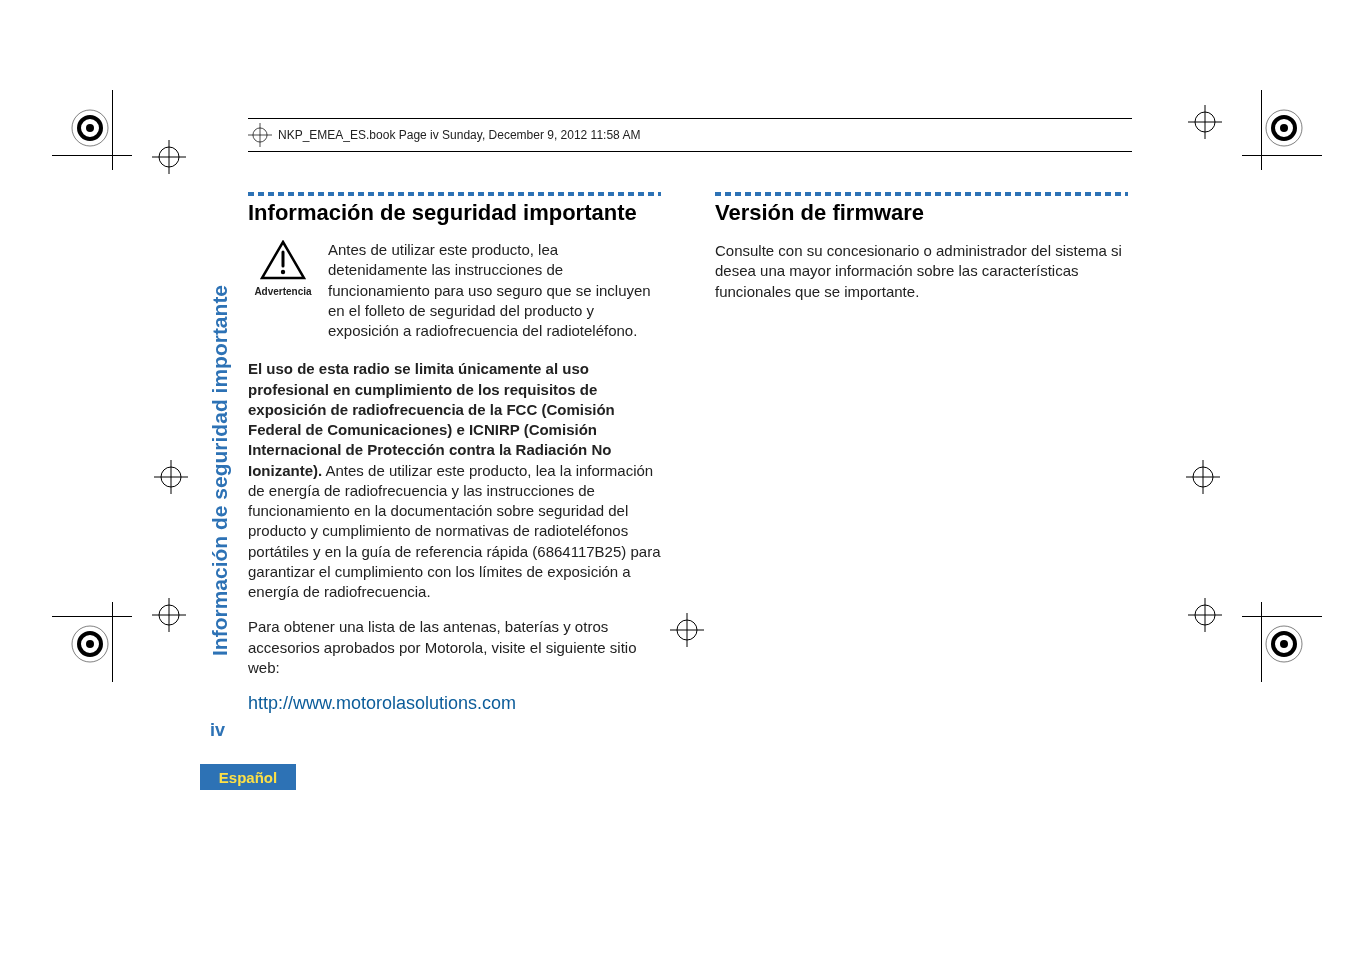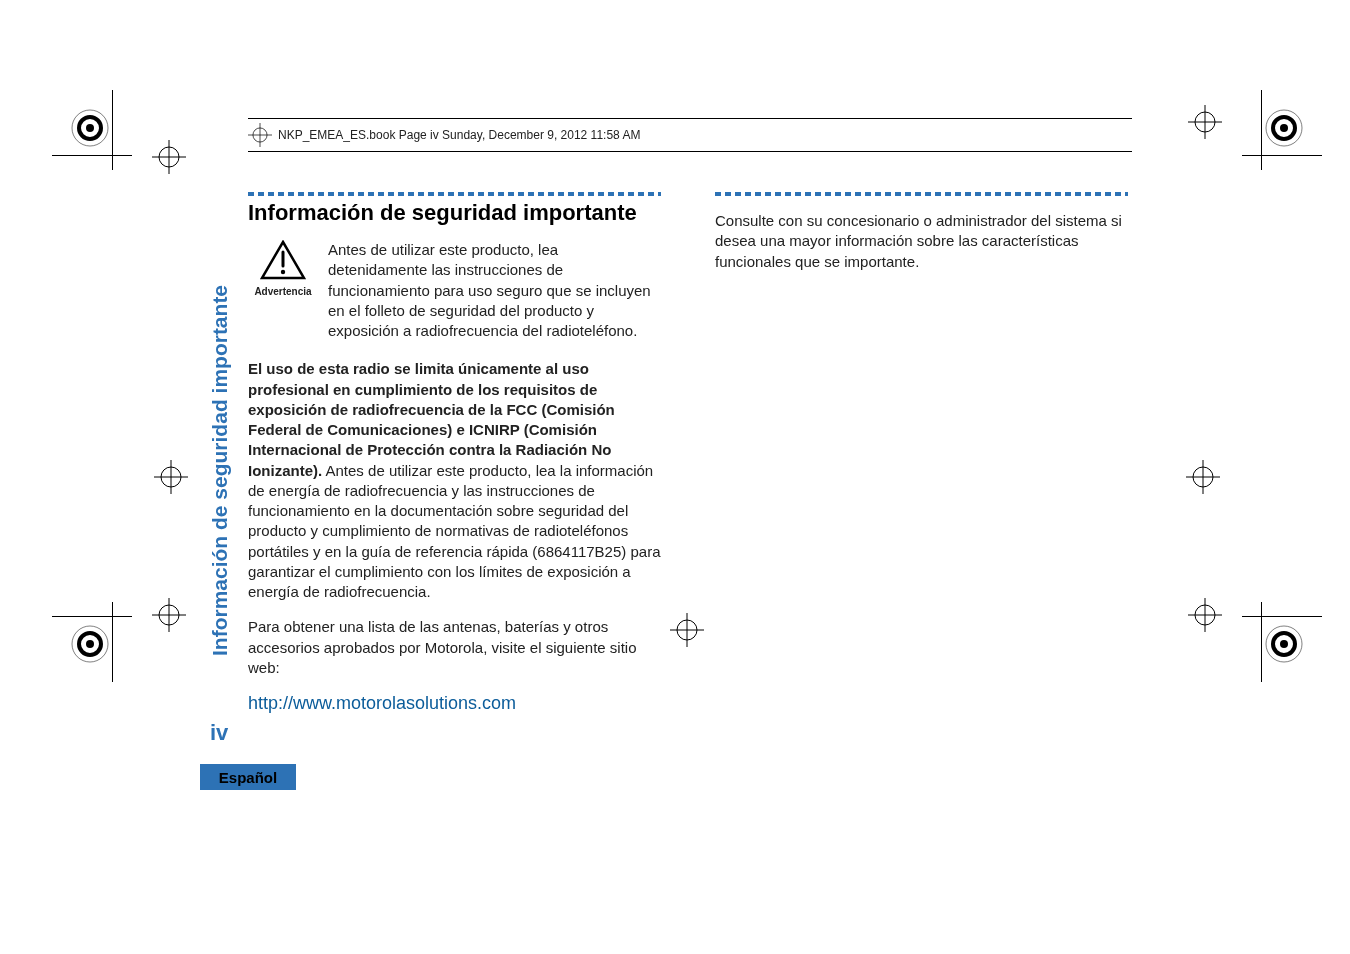--- a/index.html
+++ b/index.html
@@ -121,30 +121,30 @@
     width: 380px;
     text-align: left;
     white-space: nowrap;
   }
   .page-num {
     position: absolute;
     left: 198px;
     top: 720px;
     color: #2d72b5;
     font-weight: 700;
-    font-size: 22px;
+    font-size: 18px;
   }
   .lang-tab {
     position: absolute;
     left: 188px;
     top: 764px;
     width: 96px;
     height: 26px;
     background: #2d72b5;
-    color: #000000;
+    color: #fde047;
     font-weight: 700;
     font-size: 15px;
     display: flex;
     align-items: center;
     justify-content: center;
   }
 </style>
 </head>
 <body>
 
@@ -281,20 +281,21 @@
         <strong>El uso de esta radio se limita únicamente al uso profesional en cumplimiento de los requisitos de exposición de radiofrecuencia de la FCC (Comisión Federal de Comunicaciones) e ICNIRP (Comisión Internacional de Protección contra la Radiación No Ionizante).</strong><span> Antes de utilizar este producto, lea la información de energía de radiofrecuencia y las instrucciones de funcionamiento en la documentación sobre seguridad del producto y cumplimiento de normativas de radioteléfonos portátiles y en la guía de referencia rápida (6864117B25) para garantizar el cumplimiento con los límites de exposición a energía de radiofrecuencia.</span>
       </p>
 
       <p class="body-text">Para obtener una lista de las antenas, baterías y otros accesorios aprobados por Motorola, visite el siguiente sitio web:</p>
 
       <a class="link" href="#">http://www.motorolasolutions.com</a>
     </div>
 
     <div class="col">
       <div class="dashed-rule"></div>
+      <h1 class="section-title">Versión de firmware</h1>
 
 
       <p class="body-text">Consulte con su concesionario o administrador del sistema si desea una mayor información sobre las características funcionales que se importante.</p>
     </div>
 
   </div>
 
 </div>
 
 </body></html>

